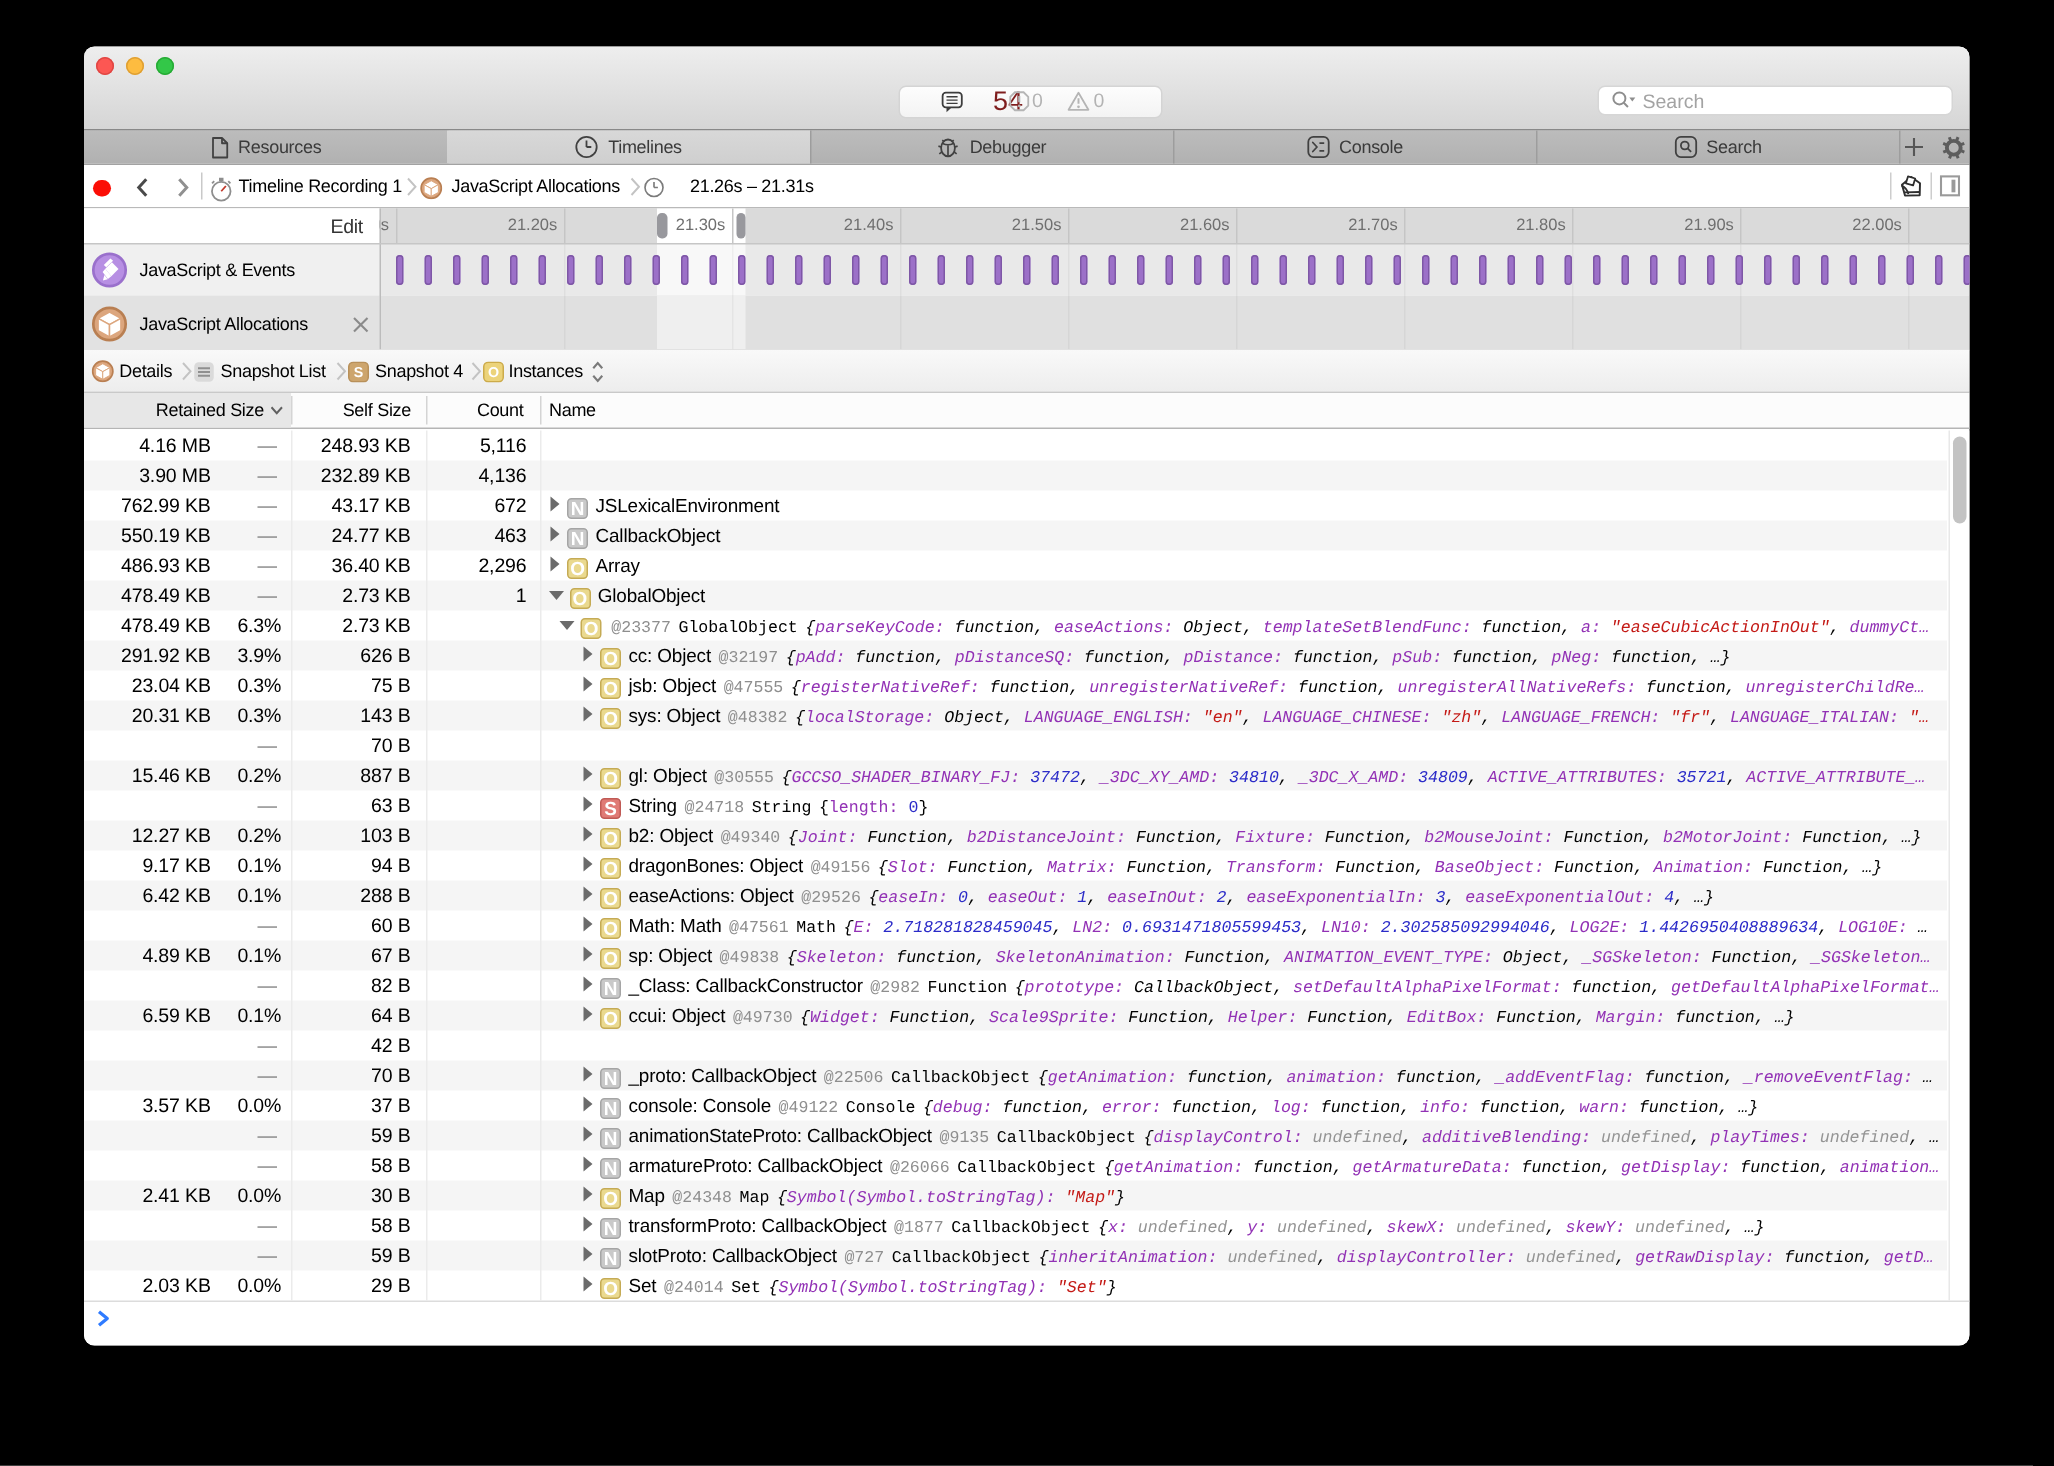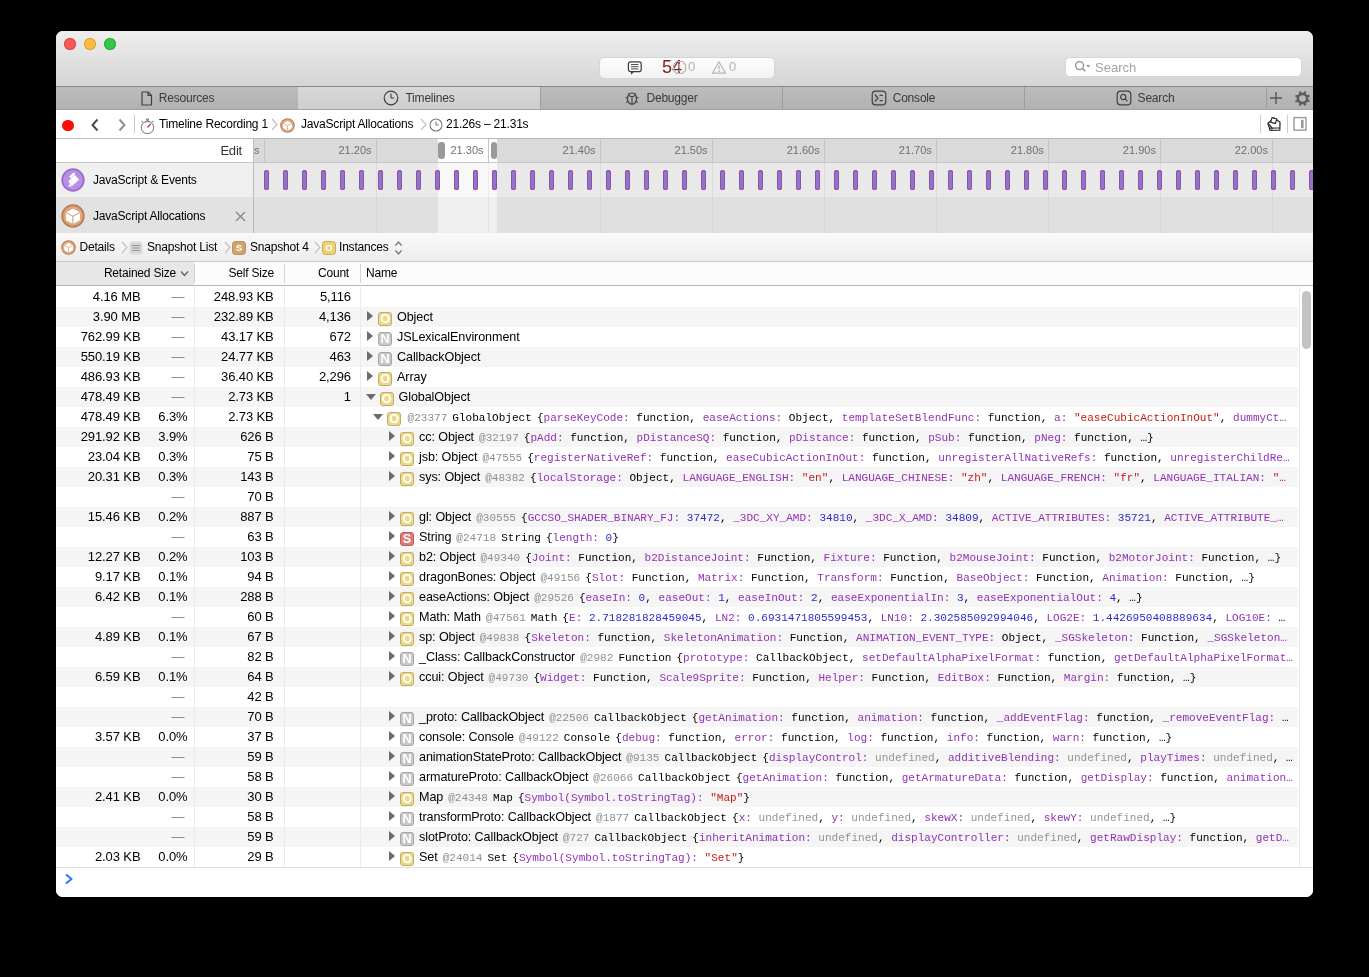--- a/index.html
+++ b/index.html
@@ -1,21 +1,21 @@
 <!DOCTYPE html>
 <html><head><meta charset="utf-8">
 <style>
 html,body{margin:0;padding:0;background:#000;width:1369px;height:977px;overflow:hidden;
  font-family:"Liberation Sans",sans-serif;-webkit-font-smoothing:antialiased}
 .a{position:absolute}
 .a > svg{display:block}
 #win{position:absolute;left:56px;top:31px;width:1257px;height:866px;border-radius:7px;
  overflow:hidden;background:#fff}
 .mono{font-family:"Liberation Mono",monospace;font-size:11.05px}
-.it{}
+.it{font-style:italic}
 .p{color:#9231b5}.nb{color:#2b2bc8}.sr{color:#c41a16}.g{color:#8e8e8e}.u{color:#949494}
 
 #tbar{left:0;top:0;width:1257px;height:55px;background:linear-gradient(#eeeeee,#d5d5d5)}
 #title{left:0;top:36px;width:1257px;text-align:center;font-size:13px;color:#3b3b3b;top:5px;height:20px;line-height:20px}
 .tl{width:12px;height:12px;border-radius:50%;top:6.5px}
 #seg{left:543px;top:26px;width:174px;height:20px;background:linear-gradient(#fdfdfd,#f3f3f3);
  border:1px solid #d4d4d4;border-radius:5px}
 #sfield{left:1009px;top:26px;width:237px;height:20px;background:#fff;border:1px solid #d6d6d6;border-radius:5px;box-sizing:border-box}
 
 #tabs{left:0;top:55px;width:1257px;height:24px;background:linear-gradient(#bcbcbc,#b1b1b1);
@@ -238,21 +238,21 @@
         <path d="M1 1 L6 6.5 L1 12" fill="none" stroke="#c3c3c3" stroke-width="1.3"></path>
       </svg>
     </div>
 <div class="a" style="left:373px;top:87px">
       <svg width="14" height="14" viewBox="0 0 14 14">
         <circle cx="7" cy="7" r="6" fill="none" stroke="#7b7b7b" stroke-width="1.1"></circle>
         <line x1="7" y1="7" x2="7" y2="3.4" stroke="#7b7b7b" stroke-width="1.1"></line>
         <line x1="7" y1="7" x2="9.6" y2="7" stroke="#7b7b7b" stroke-width="1.1"></line>
       </svg>
     </div>
-<div class="a crumb" style="left:390px">21.26s – 21.31s</div>
+<div class="a crumb" style="left:404px">21.26s – 21.31s</div>
 <div class="a" style="left:1203.5px;top:84px;width:1px;height:18px;background:#cdcdcd"></div>
 <div class="a" style="left:1209px;top:85px">
       <svg width="18" height="17" viewBox="0 0 18 17">
         <path d="M3 7.2 L9.2 2 L15 6.2 L14.8 14.2 L5 14.4 Z" fill="#fff" stroke="#2e2e2e" stroke-width="1.3" stroke-linejoin="round"></path>
         <path d="M7 1.6 L11.8 3 L10.4 7.6 L5.6 6.2 Z" fill="#fff" stroke="#2e2e2e" stroke-width="1.2" stroke-linejoin="round"></path>
         <path d="M2.6 7.6 Q6.4 9.4 7.2 13.4" fill="none" stroke="#2e2e2e" stroke-width="1.2"></path>
         <line x1="5" y1="12.2" x2="14.8" y2="12" stroke="#2e2e2e" stroke-width="1.2"></line>
       </svg>
     </div>
 <div class="a" style="left:1230.5px;top:84px;width:1px;height:18px;background:#cdcdcd"></div>
@@ -467,21 +467,20 @@
       <div class="c1">4.16 MB</div>
       <div class="c2"><span class="dm">—</span></div>
       <div class="c3">248.93 KB</div>
       <div class="c4">5,116</div>
     </div>
 <div class="a row rodd" style="top:276px">
       <div class="c1">3.90 MB</div>
       <div class="c2"><span class="dm">—</span></div>
       <div class="c3">232.89 KB</div>
       <div class="c4">4,136</div>
-      <div class="nm l0"><span class="tri"></span><span class="tico iO">O</span><span>Object</span></div>
     </div>
 <div class="a row" style="top:296px">
       <div class="c1">762.99 KB</div>
       <div class="c2"><span class="dm">—</span></div>
       <div class="c3">43.17 KB</div>
       <div class="c4">672</div>
       <div class="nm l0"><span class="tri"></span><span class="tico iN">N</span><span>JSLexicalEnvironment</span></div>
     </div>
 <div class="a row rodd" style="top:316px">
       <div class="c1">550.19 KB</div>
@@ -516,21 +515,21 @@
       <div class="c2">3.9%</div>
       <div class="c3">626 B</div>
       <div class="c4"></div>
       <div class="nm l2"><span class="tri"></span><span class="tico iO">O</span><span>cc: Object</span> <span class="mono g">@32197</span> <span class="mono it">{<span class="p">pAdd:</span> function, <span class="p">pDistanceSQ:</span> function, <span class="p">pDistance:</span> function, <span class="p">pSub:</span> function, <span class="p">pNeg:</span> function, …}</span></div>
     </div>
 <div class="a row" style="top:416px">
       <div class="c1">23.04 KB</div>
       <div class="c2">0.3%</div>
       <div class="c3">75 B</div>
       <div class="c4"></div>
-      <div class="nm l2"><span class="tri"></span><span class="tico iO">O</span><span>jsb: Object</span> <span class="mono g">@47555</span> <span class="mono it">{<span class="p">registerNativeRef:</span> function, <span class="p">easeCubicActionInOut:</span> function, <span class="p">unregisterAllNativeRefs:</span> function, <span class="p">unregisterChildRe…</span></span></div>
+      <div class="nm l2"><span class="tri"></span><span class="tico iO">O</span><span>jsb: Object</span> <span class="mono g">@47555</span> <span class="mono it">{<span class="p">registerNativeRef:</span> function, <span class="p">unregisterNativeRef:</span> function, <span class="p">unregisterAllNativeRefs:</span> function, <span class="p">unregisterChildRe…</span></span></div>
     </div>
 <div class="a row rodd" style="top:436px">
       <div class="c1">20.31 KB</div>
       <div class="c2">0.3%</div>
       <div class="c3">143 B</div>
       <div class="c4"></div>
       <div class="nm l2"><span class="tri"></span><span class="tico iO">O</span><span>sys: Object</span> <span class="mono g">@48382</span> <span class="mono it">{<span class="p">localStorage:</span> Object, <span class="p">LANGUAGE_ENGLISH:</span> <span class="sr">"en"</span>, <span class="p">LANGUAGE_CHINESE:</span> <span class="sr">"zh"</span>, <span class="p">LANGUAGE_FRENCH:</span> <span class="sr">"fr"</span>, <span class="p">LANGUAGE_ITALIAN:</span> <span class="sr">"…</span></span></div>
     </div>
 <div class="a row" style="top:456px">
       <div class="c1"></div>

